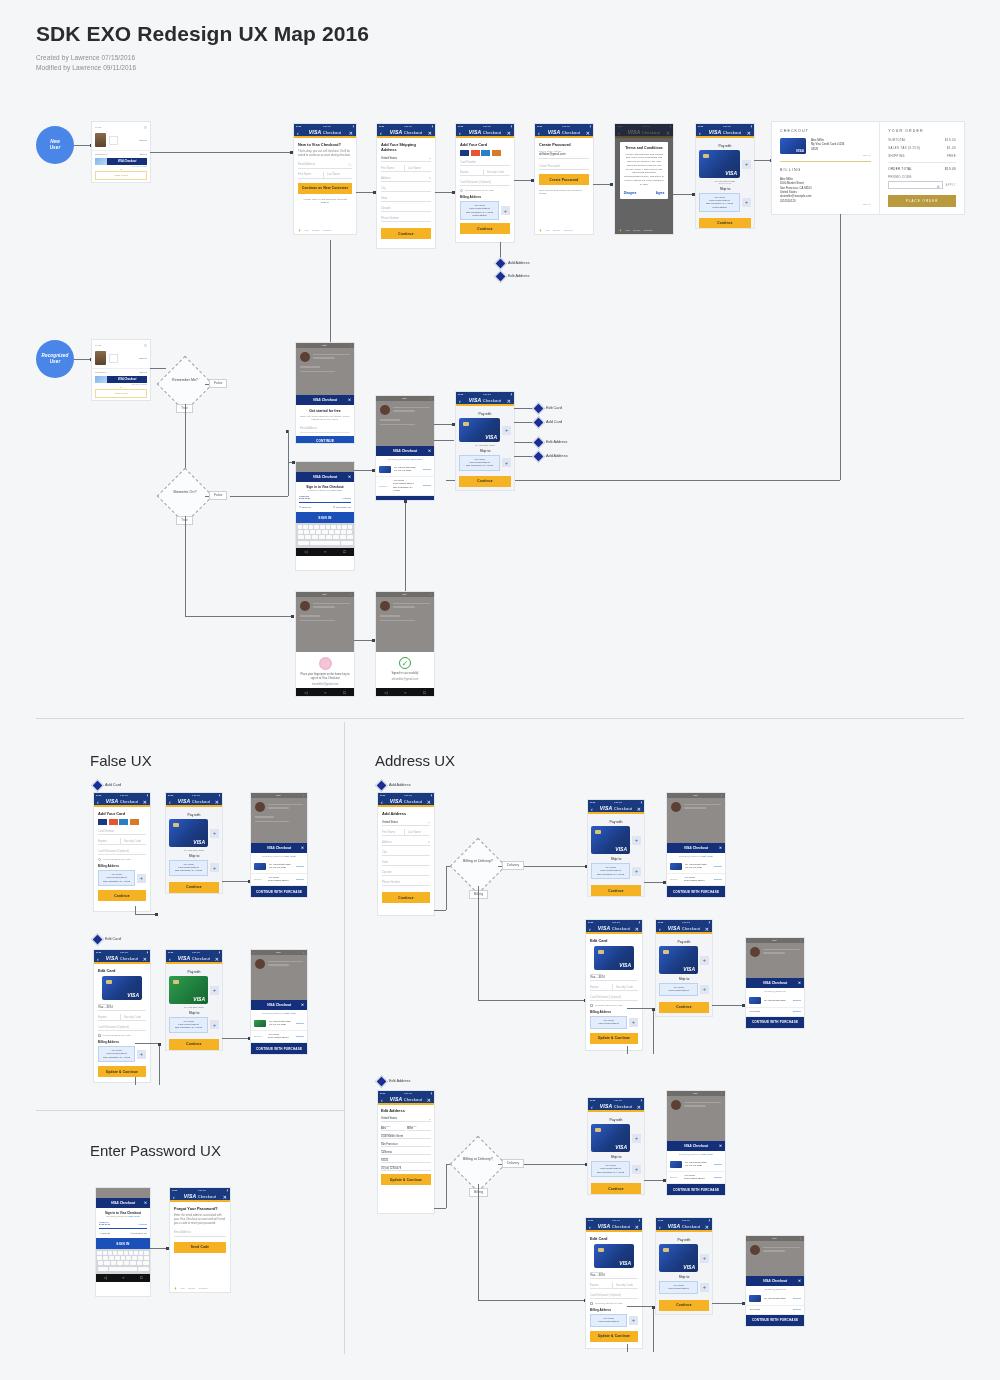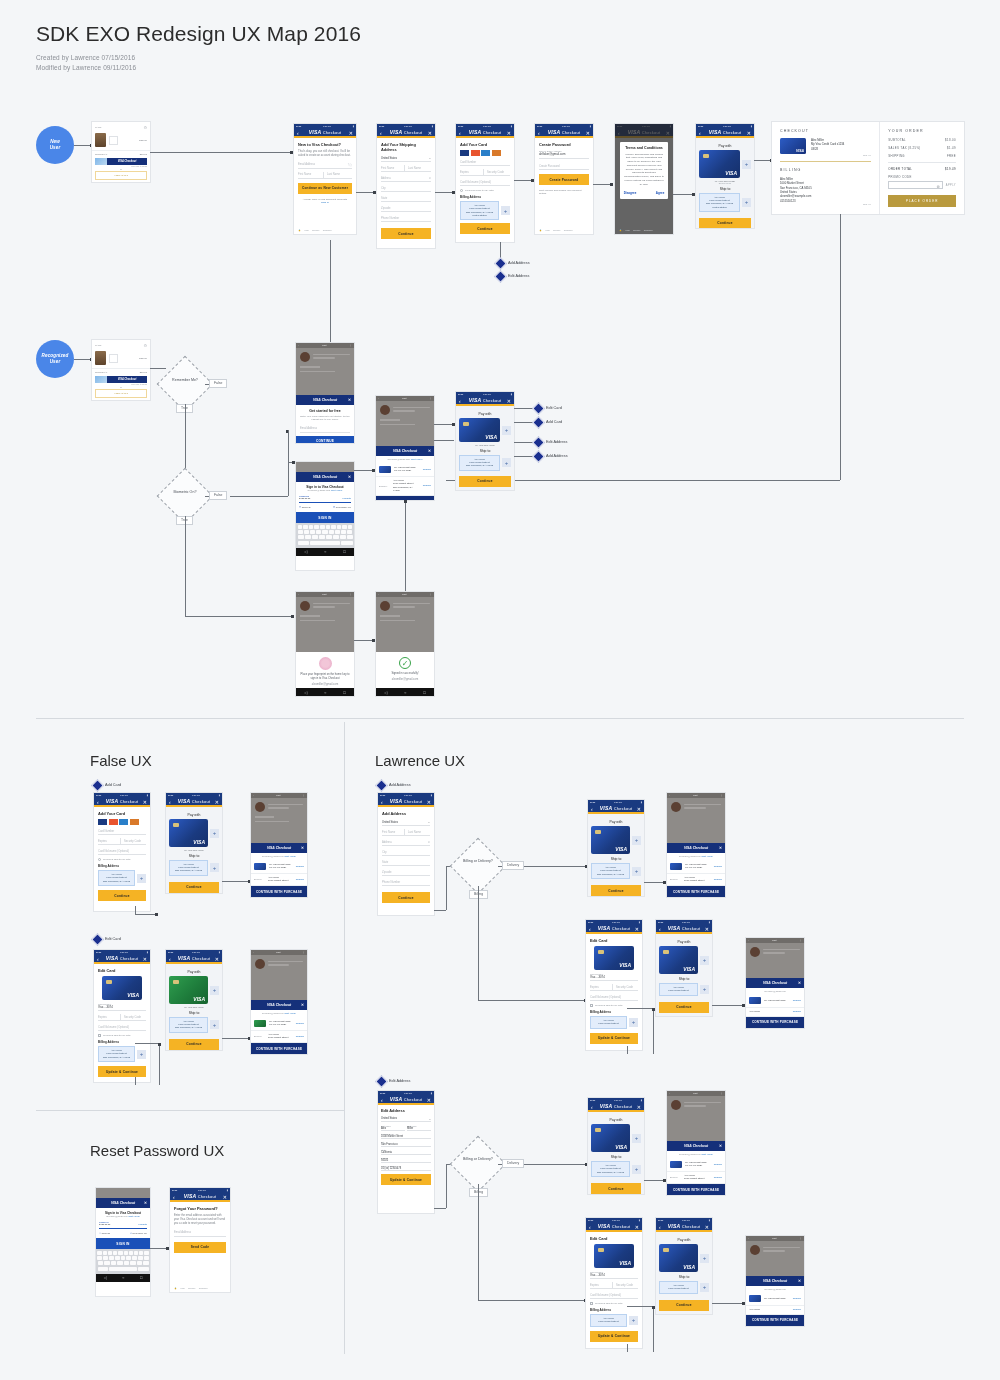--- a/index.html
+++ b/index.html
@@ -7,21 +7,21 @@
     width: 1000px; height: 1380px;
     background: #f4f6f8;
     font-family: "Liberation Sans", sans-serif;
     overflow: hidden;
   }
   #canvas { position: relative; width: 1000px; height: 1380px; }
 
   
   .page-title {
     position: absolute; left: 36px; top: 22px;
-    font-size: 21px; font-weight: 400; color: #2c2c2c; letter-spacing: .1px;
+    font-size: 21px; font-weight: 700; color: #2c2c2c; letter-spacing: .1px;
   }
   .meta-line {
     position: absolute; left: 36px;
     font-size: 6.5px; color: #8b8f96; letter-spacing: .1px;
   }
   .meta1 { top: 54px; }
   .meta2 { top: 64px; }
 
   
   .hdivider { position: absolute; height: 1px; background: #d5d9de; }
@@ -226,22 +226,22 @@
 
   <div class="page-title">SDK EXO Redesign UX Map 2016</div>
   <div class="meta-line meta1">Created by Lawrence 07/15/2016</div>
   <div class="meta-line meta2">Modified by Lawrence 09/11/2016</div>
 
   <div class="hdivider" style="left:36px; top:718px; width:928px;"></div>
   <div class="hdivider" style="left:36px; top:1110px; width:308px;"></div>
   <div class="vdivider" style="left:344px; top:722px; height:632px;"></div>
 
   <div class="section-title" style="left:90px; top:752px;">False UX</div>
-  <div class="section-title" style="left:375px; top:752px;">Lawrence UX</div>
-  <div class="section-title" style="left:90px; top:1142px;">Reset Password UX</div>
+  <div class="section-title" style="left:375px; top:752px;">Address UX</div>
+  <div class="section-title" style="left:90px; top:1142px;">Enter Password UX</div>
 
   <div class="start-node" style="left:36px; top:126px;">
     <div>
       <div>New</div>
       <div>User</div>
     </div>
   </div>
 
   <div class="conn h" style="left:74px; top:145px; width:18px;"></div>
   <div class="dot" style="left:90px; top:143.5px;"></div>

